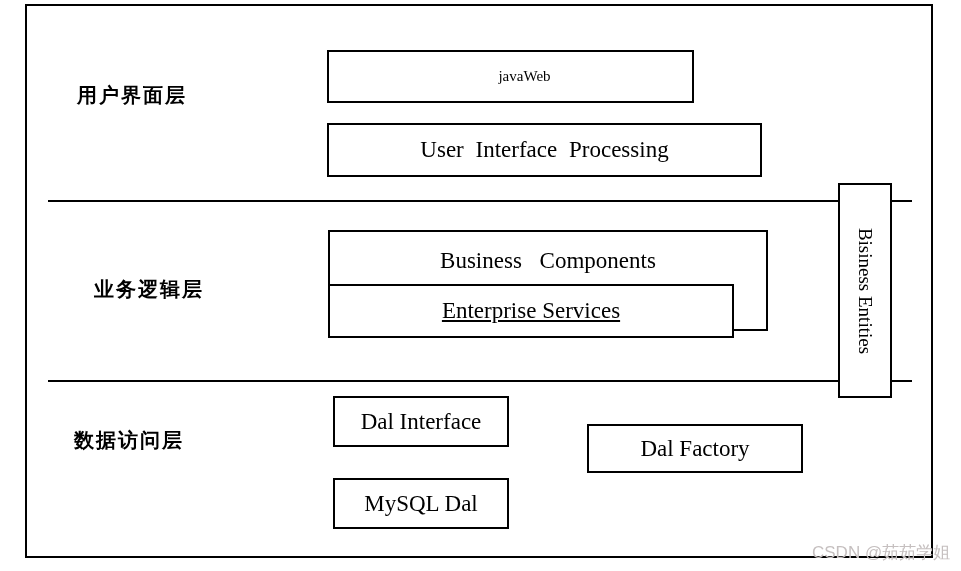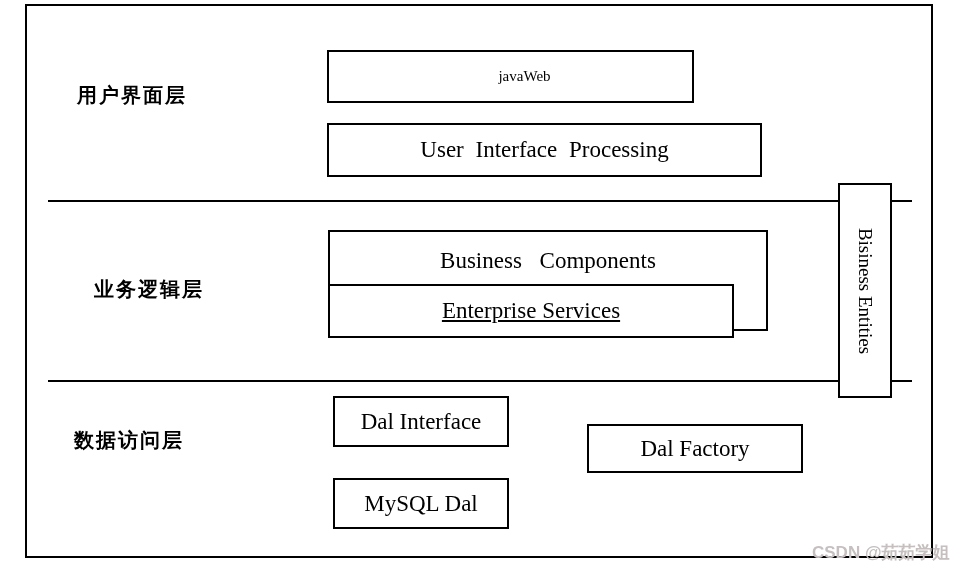--- a/index.html
+++ b/index.html
@@ -83,21 +83,20 @@
     transform-origin: center center;
   }
   .watermark {
     position: absolute;
     left: 812px;
     top: 541px;
     font-family: "Liberation Sans", sans-serif;
     font-size: 17px;
     color: #c5bfbf;
     white-space: nowrap;
-    font-weight: bold;
   }
 </style>
 </head>
 <body>
 
 <div class="stage">
 
   <div class="outer-frame"></div>
 
   <div class="divider divider-1"></div>

